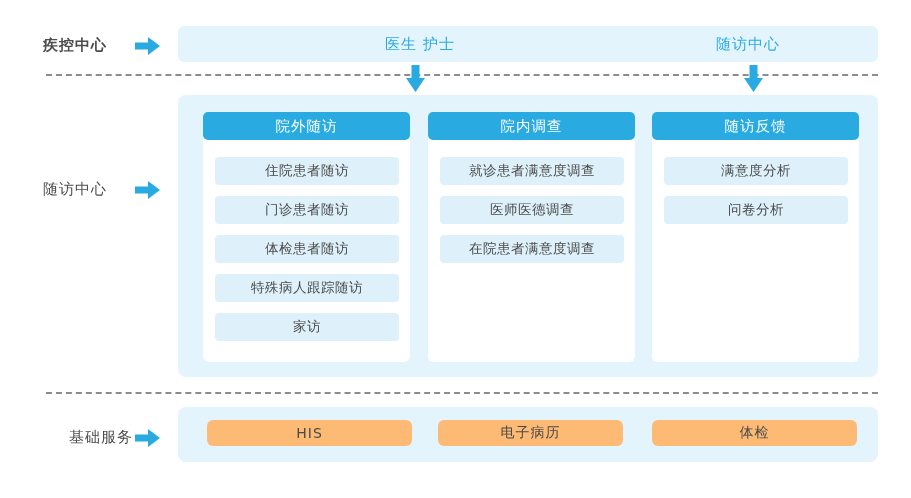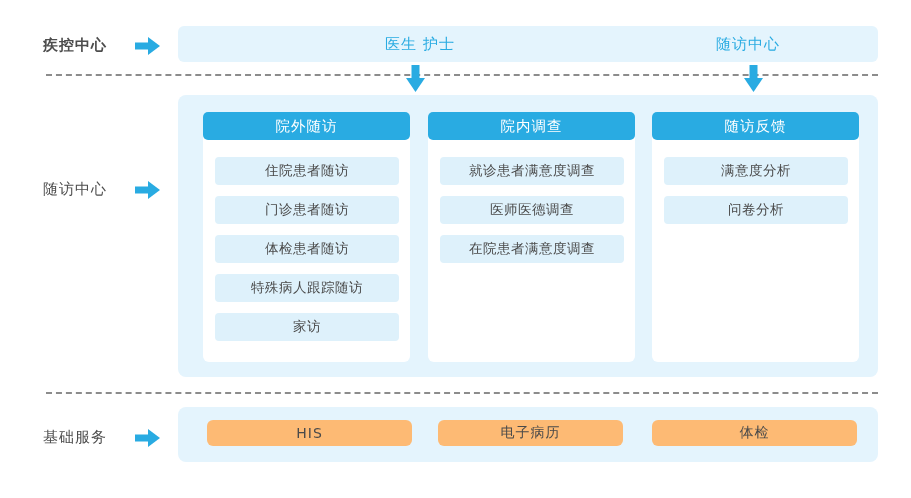--- a/index.html
+++ b/index.html
@@ -196,21 +196,21 @@
       <div class="column-items">
         <div class="column-item">满意度分析</div>
         <div class="column-item">问卷分析</div>
       </div>
     </div>
 
   </div>
 
   <div class="dashed-line" style="top: 392px;"></div>
 
-  <div class="row-label" style="top: 428px;">基础服务</div>
+  <div class="row-label" style="top: 428px; margin-left: 26px;">基础服务</div>
   <svg class="arrow-right" style="top: 429px;" viewBox="0 0 25 18">
     <rect x="0" y="5.5" width="13" height="7" fill="#29abe2"></rect>
     <polygon points="13,0 25,9 13,18" fill="#29abe2"></polygon>
   </svg>
 
   <div class="bottom-bar">
     <div class="service-box svc-1">HIS</div>
     <div class="service-box svc-2">电子病历</div>
     <div class="service-box svc-3">体检</div>
   </div>

